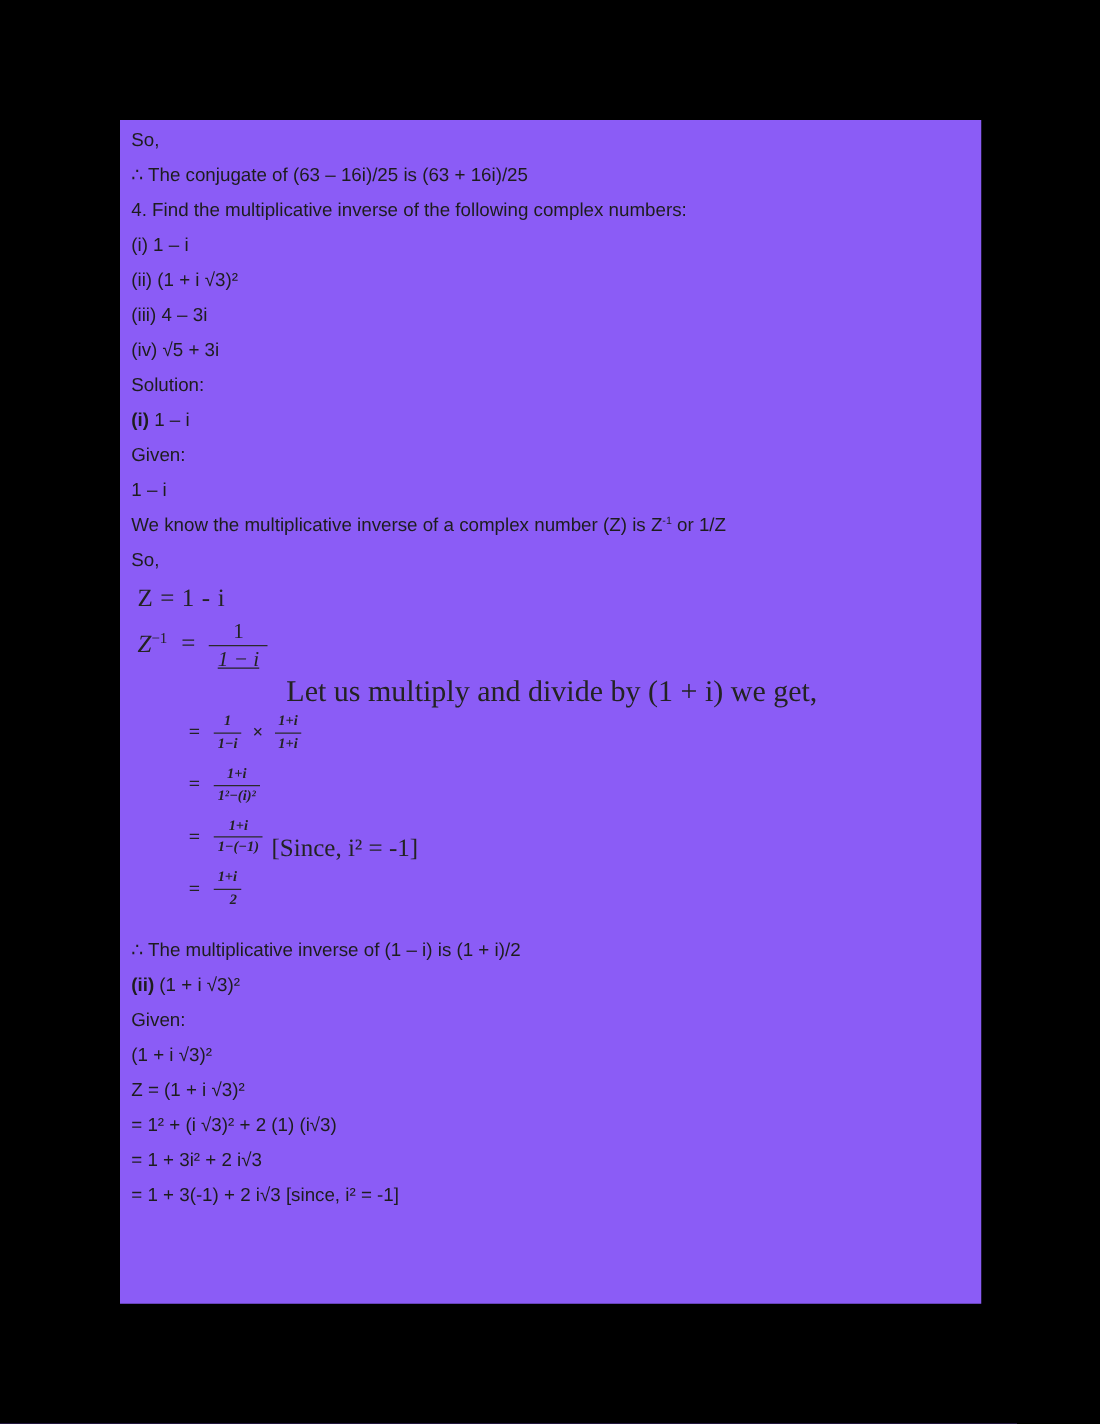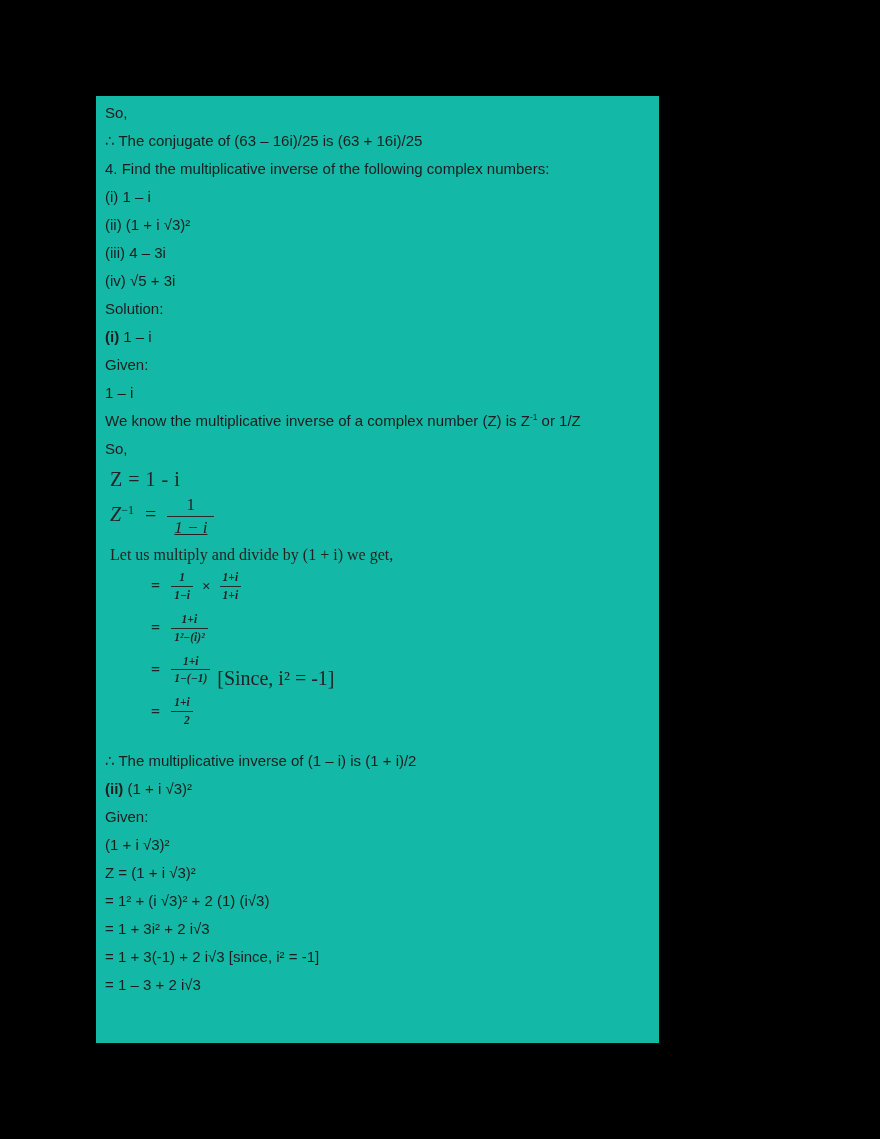--- a/index.html
+++ b/index.html
@@ -1,43 +1,43 @@
 <!DOCTYPE html>
 <html><head>
 <meta charset="utf-8">
 <style>
   html,body{margin:0;padding:0;}
   body{
     width:880px;height:1139px;background:#000;position:relative;
     font-family:"Liberation Sans","DejaVu Sans",sans-serif;
   }
   .paper{
-    position:absolute;left:96px;top:96px;width:563px;height:947px;
-    background:#14b8a6;color:#1d1d1d;box-sizing:border-box;
+    position:absolute;left:96px;top:96px;width:689px;height:947px;
+    background:#8b5cf6;color:#1d1d1d;box-sizing:border-box;
     padding:8px 12px 0 9px;overflow:hidden;
   }
   p{margin:0 0 11px;font-size:15px;line-height:17px;}
   .b{font-weight:normal;}
   b{font-weight:bold;}
   sup.body-sup{font-size:8.5px;line-height:0;vertical-align:6px;}
 
   
   .mathblock{
     font-family:"Liberation Serif","DejaVu Serif",serif;color:#232323;
     margin:3px 0 24px 5px;
   }
   .eq1{font-size:20px;line-height:22px;margin:0 0 5px;letter-spacing:.5px;}
   .eq2{font-size:20px;line-height:22px;margin:0 0 4px;}
   .mvar{font-style:italic;}
   sup.msup{font-size:12px;line-height:0;vertical-align:7px;}
   .meq{margin:0 6px;}
   .bigfrac{display:inline-block;text-align:center;vertical-align:middle;font-size:17px;line-height:1.2;}
   .bigfrac .num{display:block;border-bottom:1.5px solid #2a2a2a;padding:0 7px 1px;}
   .bigfrac .den{display:block;font-style:italic;padding:1px 7px 0;text-decoration:underline;}
-  .eqnote{font-size:16px;line-height:23px;margin:1px 0 4px;}
+  .eqnote{font-size:24px;line-height:23px;margin:1px 0 4px;text-align:center;}
 
   .fline{margin:0 0 9px 41px;white-space:nowrap;}
   .meq2{font-family:"Liberation Serif","DejaVu Serif",serif;font-weight:bold;
         font-size:16px;vertical-align:middle;display:inline-block;margin-right:7px;}
   .frac{display:inline-block;text-align:center;vertical-align:middle;
         font-weight:bold;font-style:italic;font-size:11.5px;line-height:1.3;}
   .frac .num{display:block;border-bottom:1.4px solid #2a2a2a;padding:0 3px 1px;}
   .frac .den{display:block;padding:1px 3px 0;text-align:right;}
   .times{font-weight:bold;font-size:15px;vertical-align:middle;display:inline-block;margin:0 5px;}
   .since{font-size:20px;font-weight:normal;font-style:normal;display:inline-block;
@@ -117,15 +117,14 @@
   </div>
 
   <p>∴ The multiplicative inverse of (1 – i) is (1 + i)/2</p>
   <p><b>(ii)</b><span> (1 + i √3)²</span></p>
   <p>Given:</p>
   <p>(1 + i √3)²</p>
   <p>Z = (1 + i √3)²</p>
   <p>= 1² + (i √3)² + 2 (1) (i√3)</p>
   <p>= 1 + 3i² + 2 i√3</p>
   <p>= 1 + 3(-1) + 2 i√3 [since, i² = -1]</p>
-  <p>= 1 – 3 + 2 i√3</p>
 
 </div>
 
 </body></html>

